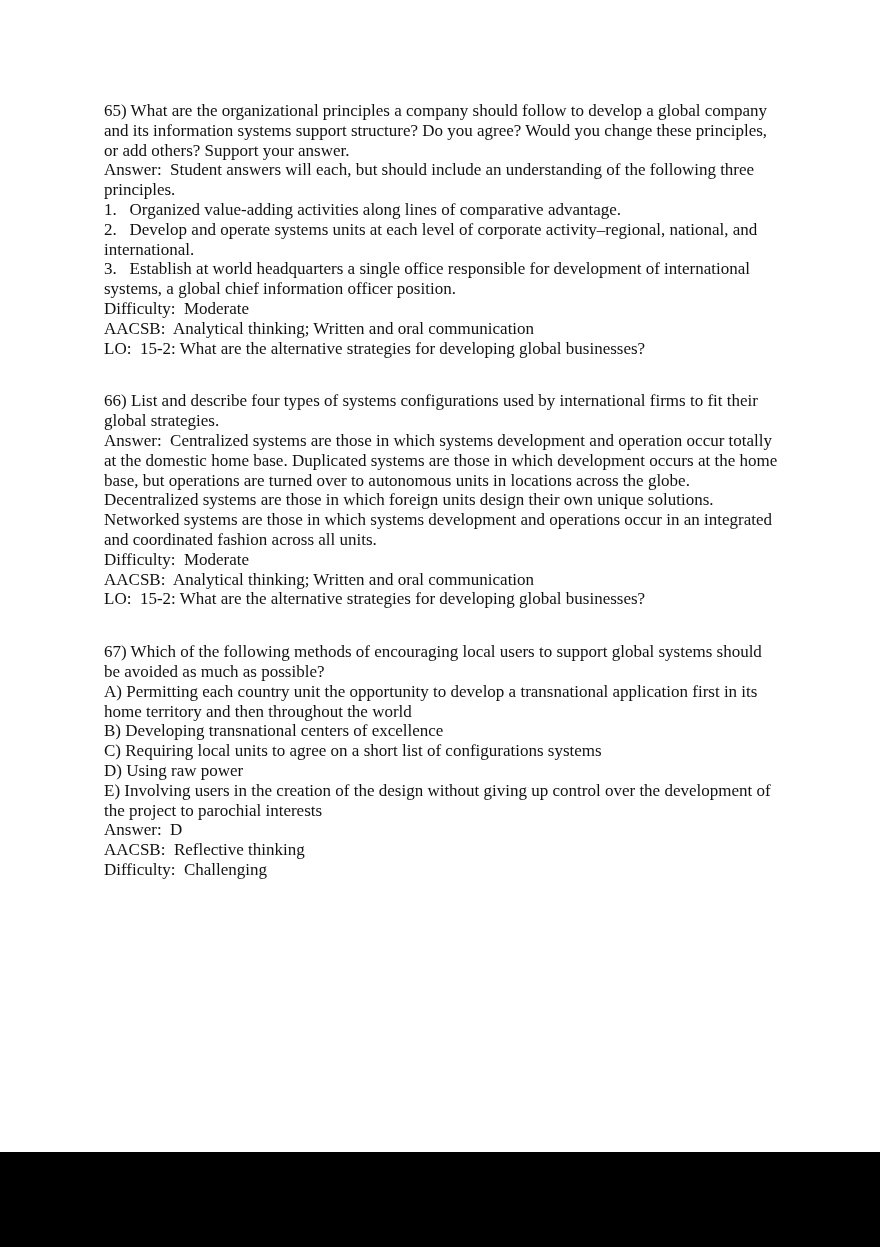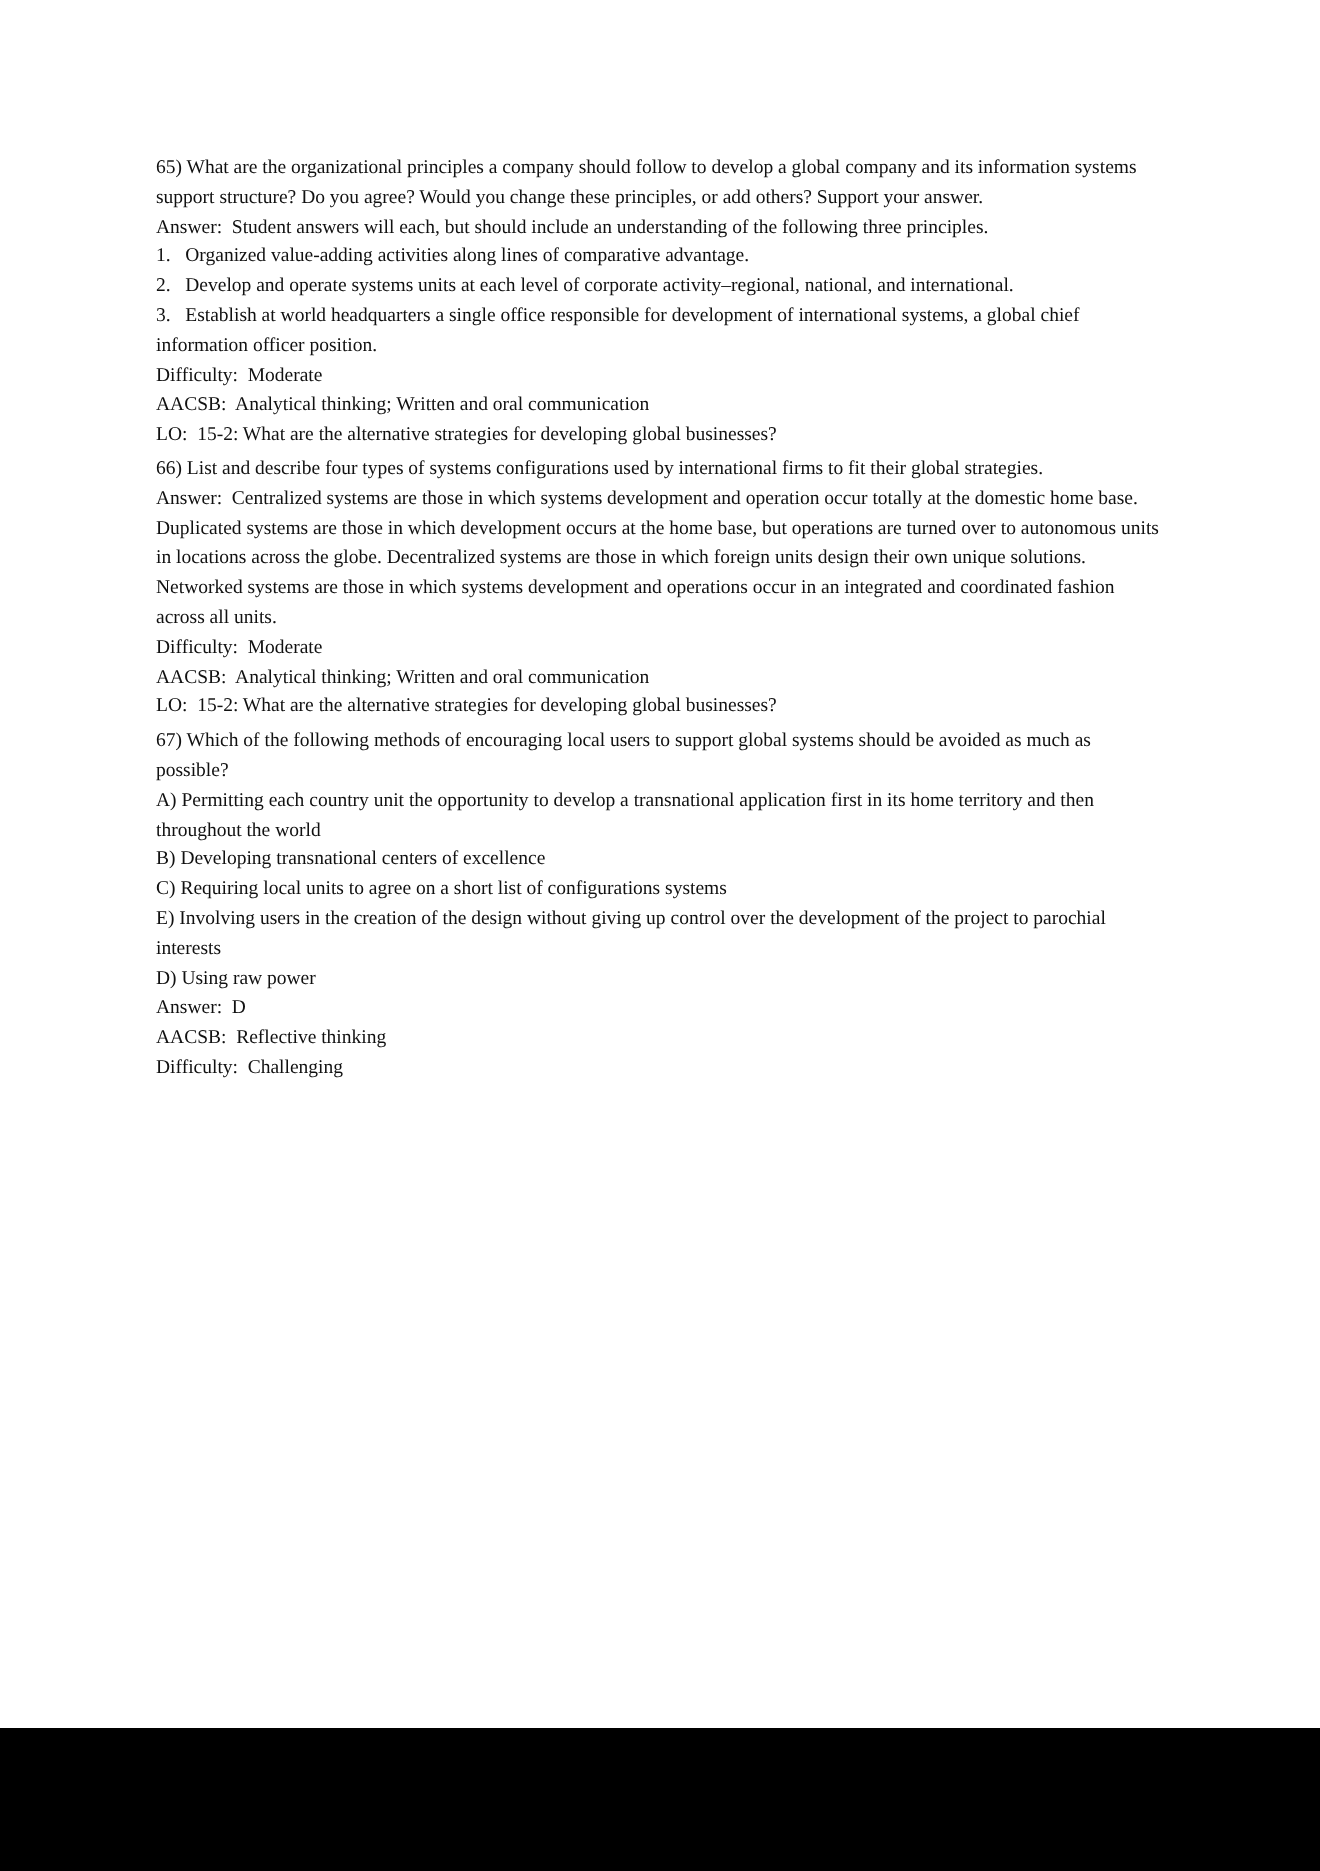--- a/index.html
+++ b/index.html
@@ -22,28 +22,28 @@
     background: #ffffff;
     overflow: hidden;
     box-sizing: border-box;
   }
   .doc-content {
     position: absolute;
     top: 101px;
     left: 104px;
     width: 674px;
     color: #111111;
-    font-size: 13px;
+    font-size: 17px;
     line-height: 19.8px;
   }
   .question-block {
     margin: 0;
   }
   .question-block + .question-block {
-    margin-top: 3px;
+    margin-top: 33px;
   }
   .para {
     margin: 0;
     white-space: pre-wrap;
   }
   .bottom-band {
     position: absolute;
     left: 0;
     top: 1152px;
     width: 880px;
@@ -71,21 +71,21 @@
         <div class="para">Answer:  Centralized systems are those in which systems development and operation occur totally at the domestic home base. Duplicated systems are those in which development occurs at the home base, but operations are turned over to autonomous units in locations across the globe. Decentralized systems are those in which foreign units design their own unique solutions. Networked systems are those in which systems development and operations occur in an integrated and coordinated fashion across all units.</div>
         <div class="para">Difficulty:  Moderate</div>
         <div class="para">AACSB:  Analytical thinking; Written and oral communication</div>
         <div class="para">LO:  15-2: What are the alternative strategies for developing global businesses?</div>
       </div>
       <div class="question-block">
         <div class="para">67) Which of the following methods of encouraging local users to support global systems should be avoided as much as possible?</div>
         <div class="para">A) Permitting each country unit the opportunity to develop a transnational application first in its home territory and then throughout the world</div>
         <div class="para">B) Developing transnational centers of excellence</div>
         <div class="para">C) Requiring local units to agree on a short list of configurations systems</div>
+        <div class="para">D) Using raw power</div>
         <div class="para">E) Involving users in the creation of the design without giving up control over the development of the project to parochial interests</div>
-        <div class="para">D) Using raw power</div>
         <div class="para">Answer:  D</div>
         <div class="para">AACSB:  Reflective thinking</div>
         <div class="para">Difficulty:  Challenging</div>
       </div>
     </div>
 </div>
 <div class="bottom-band"></div>
 
 </body></html>

